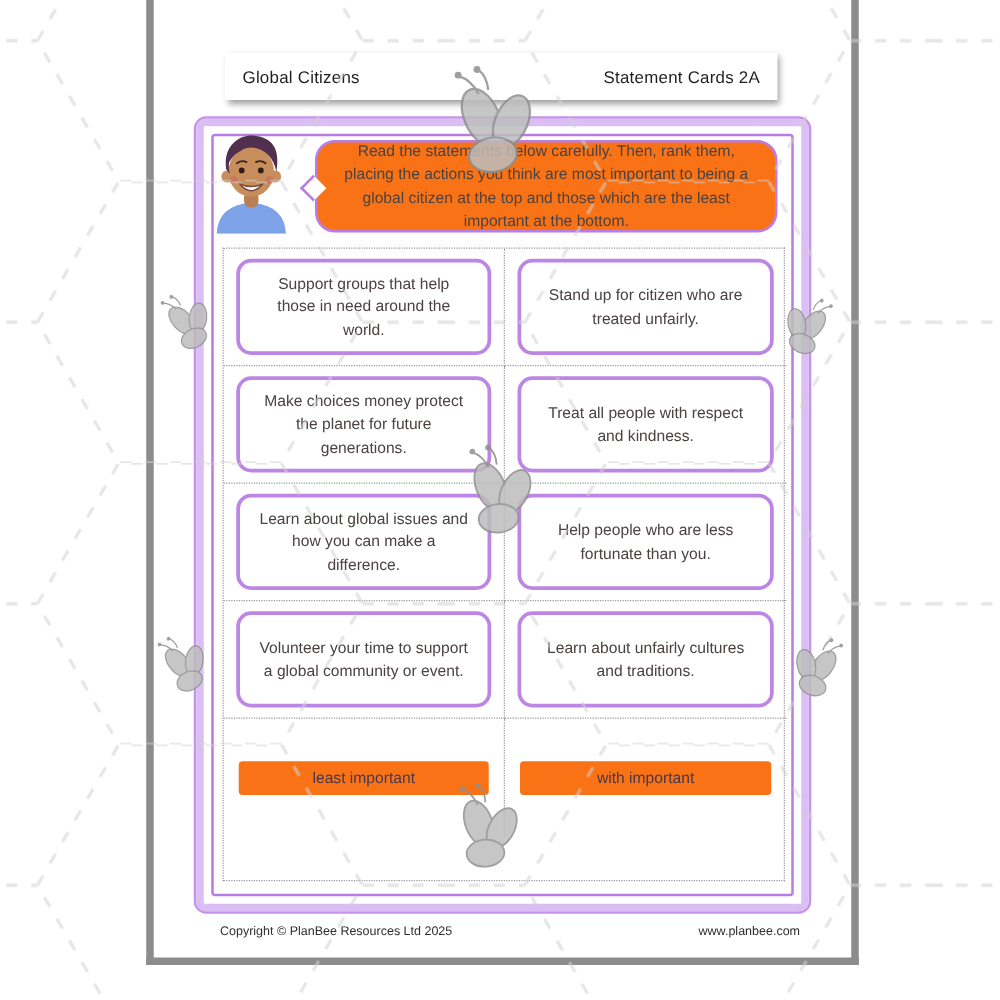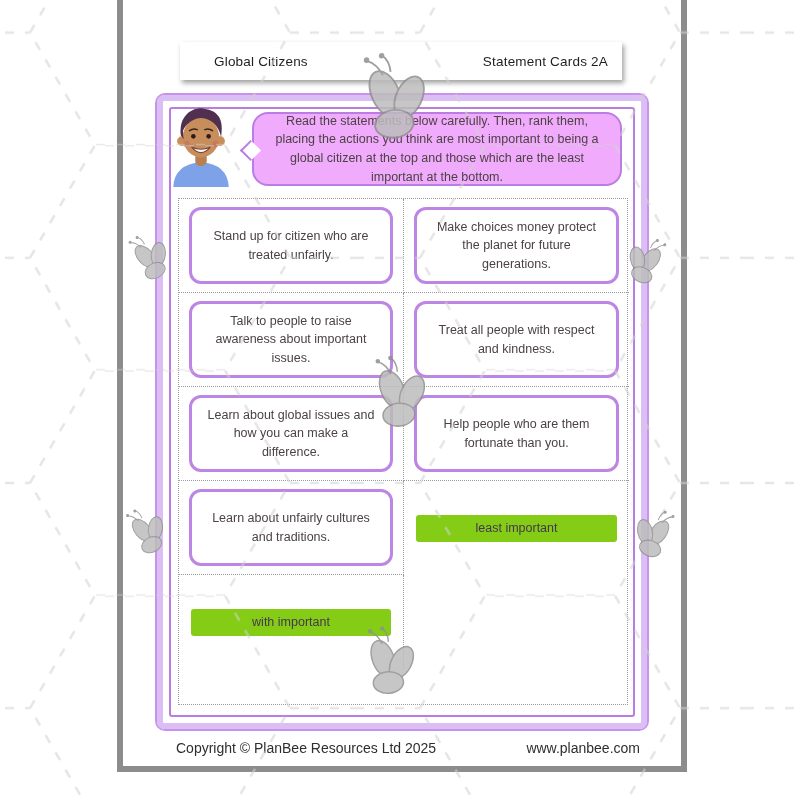--- a/index.html
+++ b/index.html
@@ -8,58 +8,58 @@
   
   .slide-bg{position:absolute;left:123px;top:0;width:558px;height:766px;background:#fff;}
   .bar-left{position:absolute;left:117px;top:0;width:6px;height:772px;background:#8c8c8c;}
   .bar-right{position:absolute;left:681px;top:0;width:6px;height:772px;background:#8c8c8c;}
   .bar-bottom{position:absolute;left:117px;top:766px;width:570px;height:6px;background:#8c8c8c;}
 
   
   .header-bar{position:absolute;left:180px;top:42px;width:442px;height:38px;background:#fff;
     box-shadow:2px 3px 5px rgba(0,0,0,.38);display:flex;align-items:center;
     justify-content:space-between;padding:0 14px;box-sizing:border-box;z-index:5;}
-  .header-bar span{font-size:13.5px;color:#1e1e1e;letter-spacing:.2px;margin-left:20px;}
+  .header-bar span{font-size:13.5px;color:#1e1e1e;letter-spacing:.2px;}
 
   
   .frame{position:absolute;left:155px;top:93px;width:494px;height:638px;box-sizing:border-box;
     border:2px solid #c globalstyle;}
   .frame{border:2px solid #c892ec;border-radius:10px;}
   .frame-band{position:absolute;inset:0;border:6px solid #dabef4;border-radius:7px;box-sizing:border-box;}
   .frame-inner{position:absolute;inset:6px;border:2px solid #b87ce3;border-radius:3px;background:#fff;box-sizing:border-box;}
 
   
-  .bubble{position:absolute;left:252px;top:112px;width:370px;height:74px;background:#f0abfc;
+  .bubble{position:absolute;left:252px;top:112px;width:370px;height:74px;background:#f97316;
     border:2.5px solid #b97de4;border-radius:16px;box-sizing:border-box;z-index:6;
     display:flex;align-items:center;justify-content:center;padding:0 12px;}
   .bubble span{font-size:12.5px;line-height:1.5;color:#4b4242;text-align:center;}
   .bubble-tail{position:absolute;left:243px;top:143px;width:13px;height:13px;background:#fff;
     border-left:2.5px solid #b97de4;border-bottom:2.5px solid #b97de4;transform:rotate(45deg);z-index:7;}
 
   .mascot{position:absolute;left:167px;top:101px;width:68px;height:86px;z-index:6;}
 
   
   .grid{position:absolute;left:178px;top:198px;width:450px;height:507px;z-index:4;
     display:grid;grid-template-columns:225px 225px;grid-template-rows:repeat(5,94px) 37px;
     border:1px dotted #9b9b9b;box-sizing:border-box;}
   .cell{border-right:1px dotted #9b9b9b;border-bottom:1px dotted #9b9b9b;box-sizing:border-box;
     display:flex;align-items:stretch;justify-content:center;}
   .cell:nth-child(2n){border-right:none;}
   .cell:nth-last-child(-n+2){border-bottom:none;}
   .card{flex:1;margin:8px 10px;border:3px solid #bd86e4;border-radius:12px;background:#fff;
     display:flex;align-items:center;justify-content:center;padding:4px 14px;box-sizing:border-box;}
   .card span{font-size:12.5px;line-height:1.45;color:#4b4242;text-align:center;}
   .label-cell{align-items:center;}
-  .rank-label{flex:1;margin:5px 12px;height:27px;background:#84cc16;border-radius:3px;
+  .rank-label{flex:1;margin:5px 12px;height:27px;background:#f97316;border-radius:3px;
     display:flex;align-items:center;justify-content:center;font-size:12.5px;color:#45384e;}
 
   
   .footer{position:absolute;left:123px;top:740px;width:558px;display:flex;
     justify-content:space-between;padding:0 41px 0 53px;box-sizing:border-box;z-index:5;}
-  .footer span{font-size:14px;color:#2e2e2e;}
+  .footer span{font-size:10px;color:#2e2e2e;}
 
   
   .hexbg{position:absolute;left:0;top:0;z-index:40;opacity:.55;pointer-events:none;}
   .bee{position:absolute;z-index:45;opacity:.85;pointer-events:none;}
   .hidden-defs{position:absolute;width:0;height:0;overflow:hidden;}
 </style>
 </head>
 <body>
 
 <div id="stage">
@@ -116,46 +116,51 @@
   </svg>
 
   <div class="bubble">
     <span>Read the statements below carefully. Then, rank them, placing the actions you think are most important to being a global citizen at the top and those which are the least important at the bottom.</span>
   </div>
   <div class="bubble-tail"></div>
 
   <div class="grid">
     <div class="cell">
       <div class="card">
+        <span>Support groups that help those in need around the world.</span>
+      </div>
+    </div>
+    <div class="cell">
+      <div class="card">
         <span>Stand up for citizen who are treated unfairly.</span>
       </div>
     </div>
     <div class="cell">
       <div class="card">
         <span>Make choices money protect the planet for future generations.</span>
       </div>
     </div>
     <div class="cell">
       <div class="card">
-        <span>Talk to people to raise awareness about important issues.</span>
-      </div>
-    </div>
-    <div class="cell">
-      <div class="card">
         <span>Treat all people with respect and kindness.</span>
       </div>
     </div>
     <div class="cell">
       <div class="card">
         <span>Learn about global issues and how you can make a difference.</span>
       </div>
     </div>
     <div class="cell">
       <div class="card">
-        <span>Help people who are them fortunate than you.</span>
+        <span>Help people who are less fortunate than you.</span>
+      </div>
+    </div>
+    <div class="cell">
+      <div class="card">
+        <span>Volunteer your time to support a global community or event.</span>
       </div>
     </div>
     <div class="cell">
       <div class="card">
         <span>Learn about unfairly cultures and traditions.</span>
       </div>
     </div>
     <div class="cell label-cell">
       <div class="rank-label">least important</div>
     </div>

